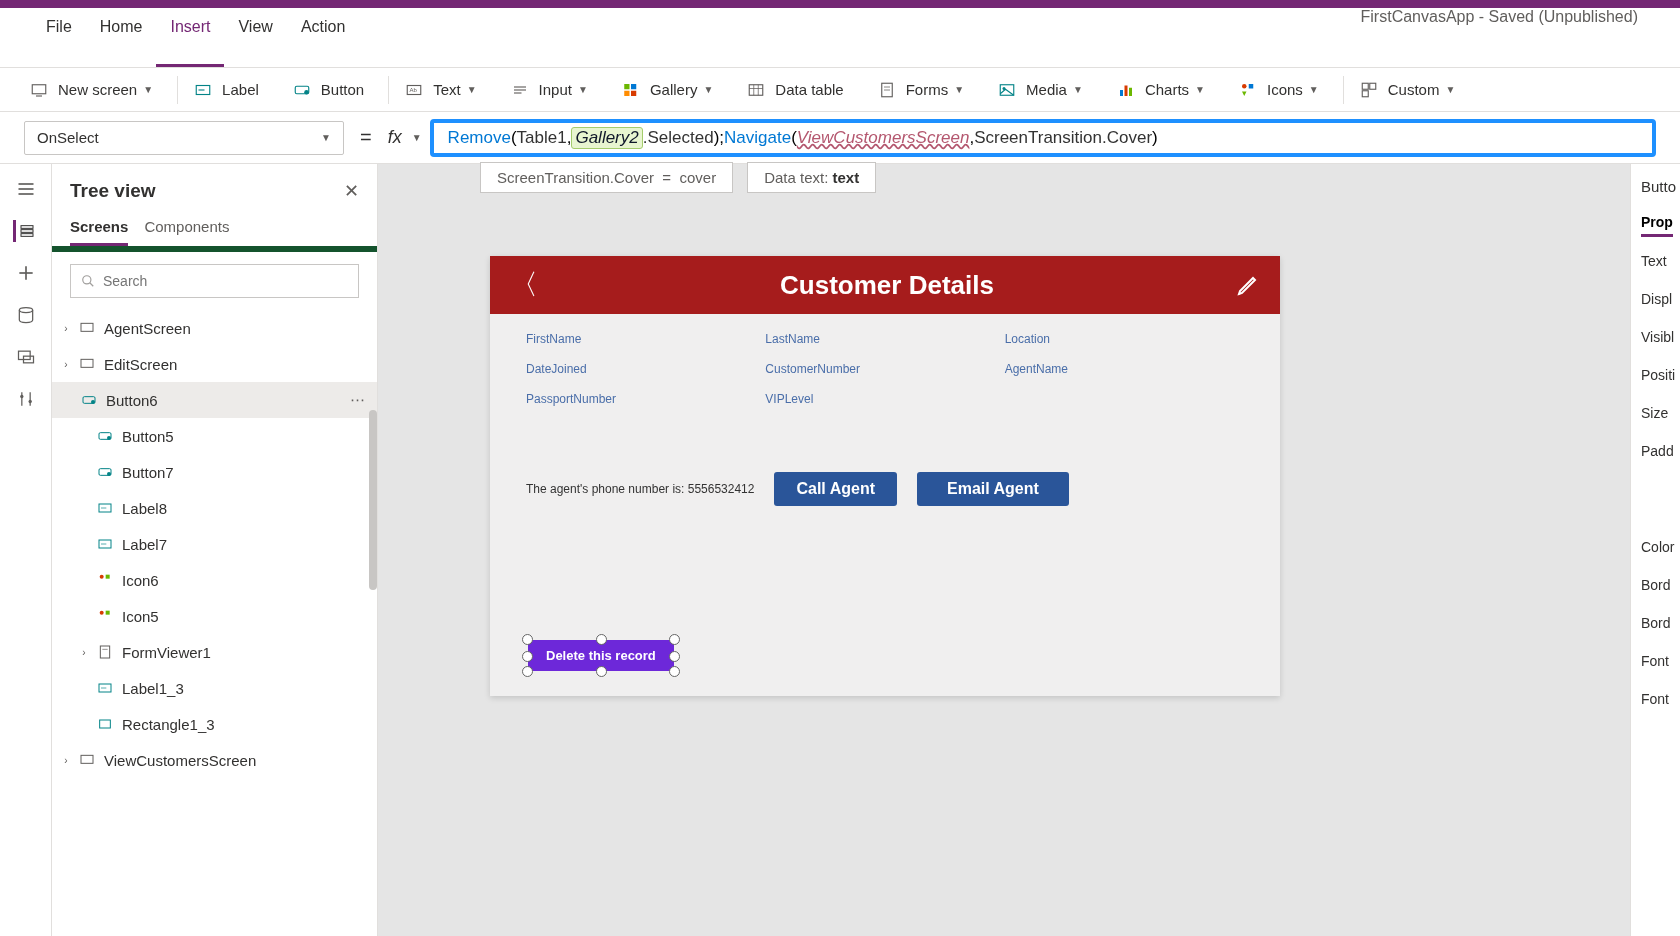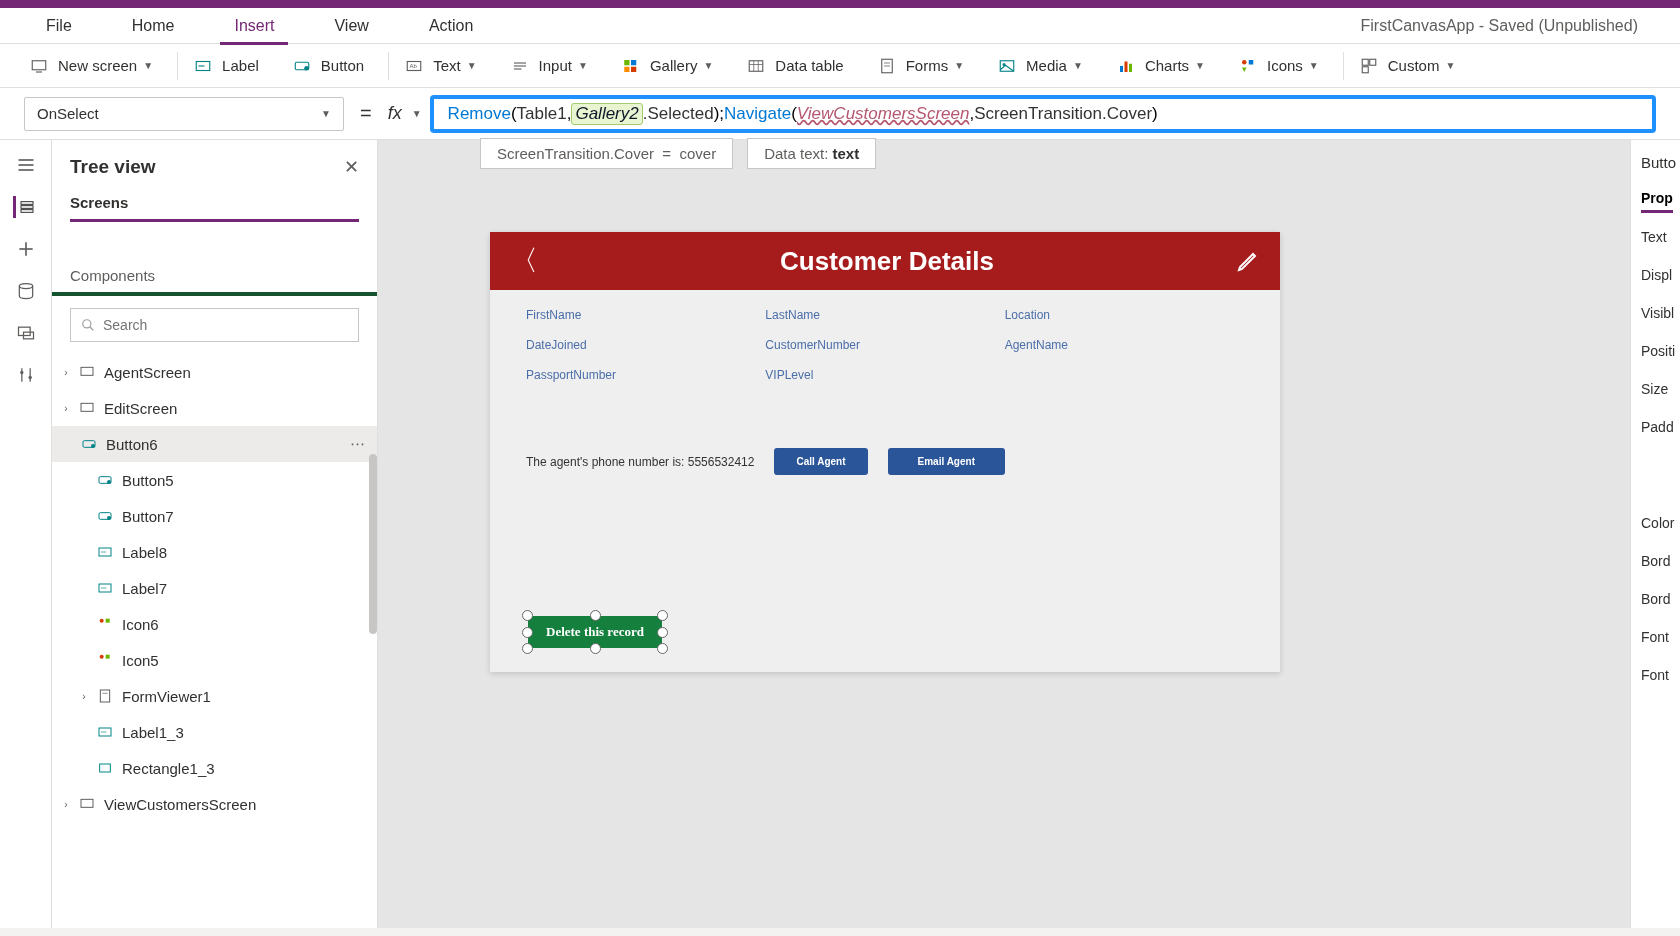--- a/index.html
+++ b/index.html
@@ -1,18 +1,18 @@
 <!DOCTYPE html>
 <html><head>
 <meta charset="utf-8">
 <style>
   *{box-sizing:border-box;margin:0;padding:0;font-family:"Segoe UI",Arial,sans-serif;}
   body{background:#f3f2f1;width:1680px;height:936px;overflow:hidden;}
   .titlebar{height:8px;background:#742774;}
-  .menubar{height:36px;background:#fff;display:flex;align-items:center;padding:0 32px;border-bottom:1px solid #e1dfdd;gap:32px;}
+  .menubar{height:60px;background:#fff;display:flex;padding:0 32px;border-bottom:1px solid #e1dfdd;}
   .menubar .menu-item{padding:10px 14px;font-size:16px;color:#323130;cursor:pointer;}
   .menubar .menu-item.active{color:#742774;border-bottom:3px solid #742774;padding-bottom:7px;}
   .menubar .spacer{flex:1;}
   .menubar .app-title{font-size:16px;color:#605e5c;padding-right:10px;}
   .ribbon{height:44px;background:#fff;border-bottom:1px solid #e1dfdd;display:flex;align-items:center;padding:0 20px;}
   .ribbon .rbtn{display:flex;align-items:center;font-size:15px;color:#323130;padding:6px 10px;margin-right:14px;cursor:pointer;white-space:nowrap;}
   .ribbon .rbtn .ic{width:18px;height:18px;margin-right:10px;}
   .ribbon .sep{width:1px;height:28px;background:#e1dfdd;margin:0 6px 0 0;}
   .chev{margin-left:6px;font-size:10px;color:#605e5c;}
   .formula-row{height:52px;background:#fff;display:flex;align-items:center;border-bottom:1px solid #e1dfdd;padding:0 24px;position:relative;}
@@ -32,21 +32,21 @@
   .intelli .chip b{color:#323130;font-weight:600;}
   .workspace{display:flex;height:calc(936px - 8px - 44px - 44px - 52px);}
   .rail{width:52px;background:#fff;border-right:1px solid #e1dfdd;display:flex;flex-direction:column;align-items:center;padding-top:14px;gap:20px;}
   .rail .ric{width:22px;height:22px;display:flex;align-items:center;justify-content:center;color:#605e5c;cursor:pointer;}
   .rail .ric.active{border-left:3px solid #742774;margin-left:-3px;padding-left:3px;color:#323130;}
   .rail .ric svg{width:20px;height:20px;}
   .tree{width:326px;background:#fff;border-right:1px solid #e1dfdd;display:flex;flex-direction:column;}
   .tree-head{display:flex;align-items:center;justify-content:space-between;padding:16px 18px 8px;}
   .tree-head h2{font-size:19px;font-weight:600;color:#323130;}
   .tree-head .close{font-size:18px;color:#605e5c;cursor:pointer;}
-  .tree-tabs{display:flex;padding:0 18px;border-bottom:4px solid #14532d;gap:37px;flex-direction:column;}
+  .tree-tabs{display:flex;padding:0 18px;border-bottom:6px solid #14532d;gap:16px;}
   .tree-tabs .tt{font-size:15px;padding:8px 0;color:#605e5c;cursor:pointer;}
   .tree-tabs .tt.active{color:#323130;border-bottom:3px solid #742774;font-weight:600;}
   .search-wrap{padding:12px 18px;}
   .search-box{height:34px;border:1px solid #c8c6c4;display:flex;align-items:center;padding:0 10px;gap:8px;}
   .search-box input{border:none;outline:none;font-size:14px;flex:1;color:#605e5c;}
   .tree-body{flex:1;overflow-y:auto;padding-bottom:10px;position:relative;}
   .tree-scrollbar{position:absolute;right:0;top:100px;width:8px;height:180px;background:#c8c6c4;border-radius:4px;}
   .node{display:flex;align-items:center;height:36px;font-size:15px;color:#323130;cursor:pointer;padding-right:10px;}
   .node.selected{background:#edebe9;}
   .node .exp{width:16px;text-align:center;font-size:10px;color:#605e5c;}
@@ -54,23 +54,23 @@
   .node .dots{margin-left:auto;color:#605e5c;letter-spacing:2px;}
   .canvas-area{flex:1;background:#e5e5e5;position:relative;overflow:hidden;}
   .canvas{position:absolute;left:112px;top:92px;width:790px;height:440px;background:#f0efef;box-shadow:0 2px 6px rgba(0,0,0,.15);}
   .canvas-header{height:58px;background:#a61c1c;display:flex;align-items:center;justify-content:space-between;padding:0 20px;}
   .canvas-header .back{color:#fff;font-size:28px;}
   .canvas-header .title{color:#fff;font-size:26px;font-weight:700;}
   .canvas-header .edit{color:#fff;}
   .form-grid{display:grid;grid-template-columns:1fr 1fr 1fr;padding:18px 36px;row-gap:16px;font-size:12px;color:#4a6ea9;}
   .agent-row{display:flex;align-items:center;padding:0 36px;margin-top:48px;gap:20px;}
   .agent-row .txt{font-size:12px;color:#333;}
-  .cbtn{background:#2a5599;color:#fff;font-size:10px;font-weight:600;border:none;padding:8px 22px;border-radius:3px;cursor:pointer;}
+  .cbtn{background:#2a5599;color:#fff;font-size:16px;font-weight:600;border:none;padding:8px 22px;border-radius:3px;cursor:pointer;}
   .del-wrap{position:absolute;left:38px;top:384px;}
-  .del-btn{background:#15803d;color:#fff;font-size:13px;font-weight:600;border:none;padding:8px 18px;border-radius:3px;position:relative;font-family:Liberation Serif, serif;}
+  .del-btn{background:#6d28d9;color:#fff;font-size:13px;font-weight:600;border:none;padding:8px 18px;border-radius:3px;position:relative;}
   .handle{width:11px;height:11px;background:#fff;border:1px solid #666;border-radius:50%;position:absolute;}
   .h-tl{left:-6px;top:-6px;}.h-tc{left:50%;top:-6px;margin-left:-5px;}.h-tr{right:-6px;top:-6px;}
   .h-ml{left:-6px;top:50%;margin-top:-5px;}.h-mr{right:-6px;top:50%;margin-top:-5px;}
   .h-bl{left:-6px;bottom:-6px;}.h-bc{left:50%;bottom:-6px;margin-left:-5px;}.h-br{right:-6px;bottom:-6px;}
   .prop-panel{width:50px;background:#fff;border-left:1px solid #e1dfdd;padding:14px 0 0 10px;overflow:hidden;}
   .prop-panel .ph{font-size:15px;color:#323130;margin-bottom:18px;white-space:nowrap;}
   .prop-panel .ptab{font-size:14px;font-weight:600;border-bottom:3px solid #742774;display:inline-block;padding-bottom:4px;margin-bottom:16px;}
   .prop-panel .prow{font-size:14px;color:#323130;margin-bottom:22px;white-space:nowrap;}
   svg{display:block;}
 </style>

